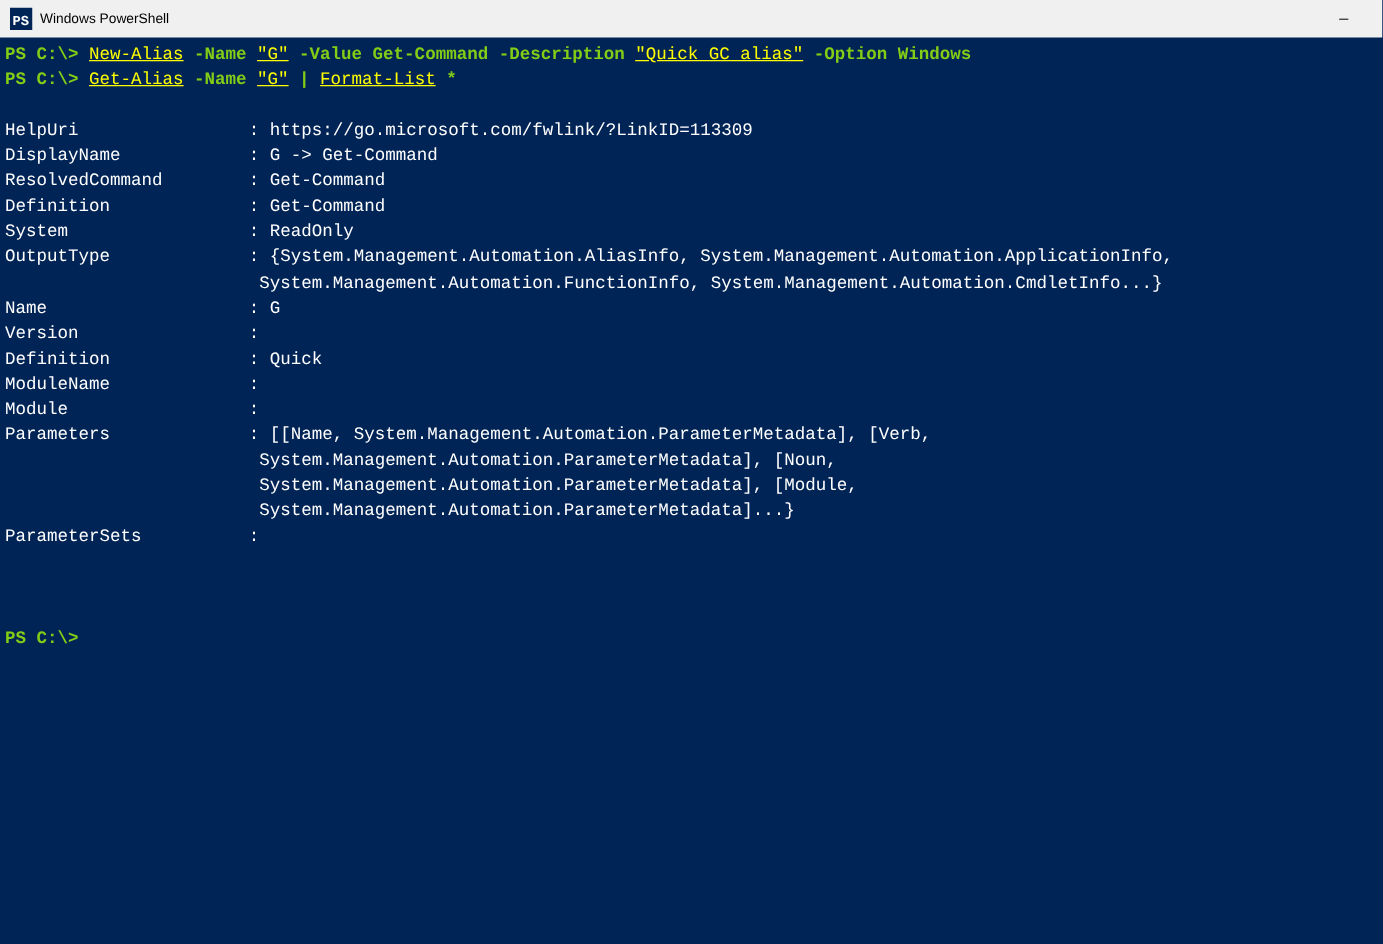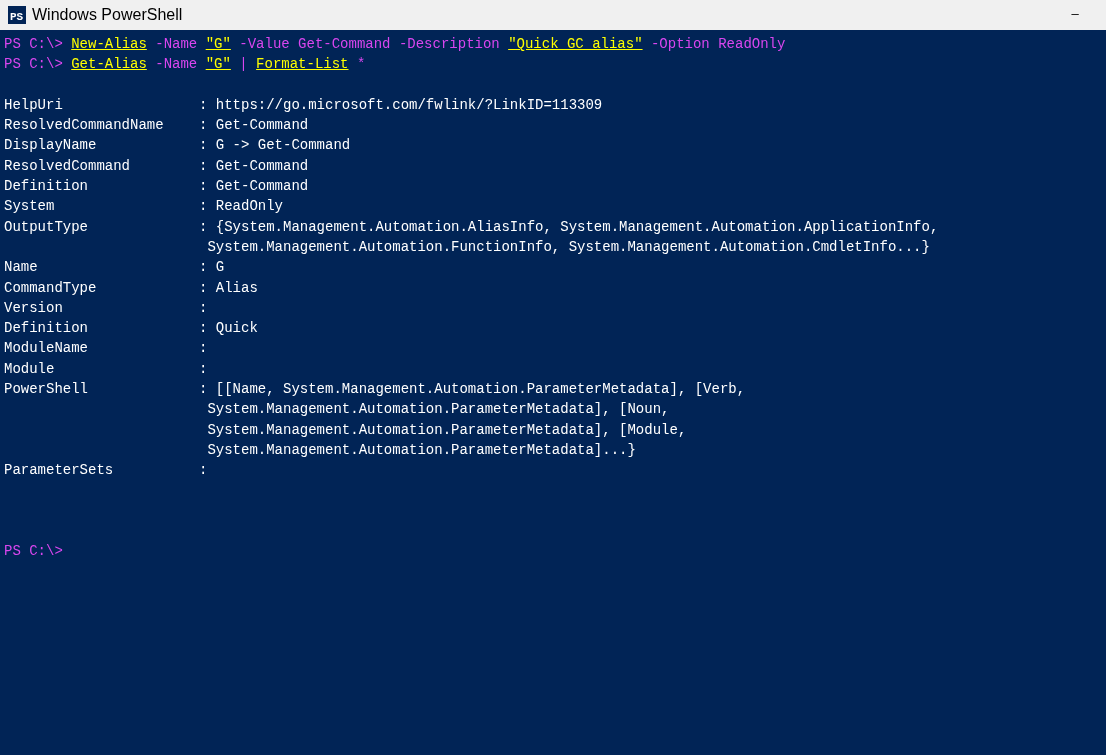--- a/index.html
+++ b/index.html
@@ -32,21 +32,21 @@
     .title-bar-icon {
       width: 18px;
       height: 18px;
       display: flex;
       align-items: center;
       justify-content: center;
     }
 
     .title-bar-title {
       font-family: 'Segoe UI', Arial, sans-serif;
-      font-size: 16px;
+      font-size: 11px;
       color: #000;
     }
 
     .title-bar-controls {
       display: flex;
       gap: 2px;
     }
 
     .title-bar-btn {
       width: 46px;
@@ -62,21 +62,21 @@
     .line { display: block; }
 
     .cmd-block {
       font-family: 'Courier New', Courier, monospace;
       font-size: 14px;
       line-height: 1.45;
       padding: 4px 4px 0 4px;
     }
 
     span.yellow { color: #ffff00; text-decoration: underline; }
-    span.white { color: #d946ef; }
+    span.white { color: #84cc16; font-weight: bold; }
   </style>
 </head>
 <body>
 
 <div class="title-bar">
   <div class="title-bar-left">
     <div class="title-bar-icon">
       <svg width="18" height="18" viewBox="0 0 18 18">
         <rect x="0" y="0" width="18" height="18" fill="#012456"></rect>
         <text x="2" y="14" font-family="Courier New" font-size="11" fill="white" font-weight="bold">PS</text>
@@ -85,45 +85,43 @@
     <span class="title-bar-title">Windows PowerShell</span>
   </div>
   <div class="title-bar-controls">
     <div class="title-bar-btn">—</div>
   </div>
 </div>
 
 <div class="cmd-block">
 
   <div class="line">
-    <span class="white">PS C:\&gt; </span><span class="yellow">New-Alias</span><span class="white"> -Name </span><span class="yellow">"G"</span><span class="white"> -Value </span><span class="white">Get-Command</span><span class="white"> -Description </span><span class="yellow">"Quick GC alias"</span><span class="white"> -Option </span><span class="white">ReadOnly</span>
+    <span class="white">PS C:\&gt; </span><span class="yellow">New-Alias</span><span class="white"> -Name </span><span class="yellow">"G"</span><span class="white"> -Value </span><span class="white">Get-Command</span><span class="white"> -Description </span><span class="yellow">"Quick GC alias"</span><span class="white"> -Option </span><span class="white">Windows</span>
   </div>
 
   <div class="line">
     <span class="white">PS C:\&gt; </span><span class="yellow">Get-Alias</span><span class="white"> -Name </span><span class="yellow">"G"</span><span class="white"> | </span><span class="yellow">Format-List</span><span class="white"> *</span>
   </div>
 
   <div class="line">&nbsp;</div>
 
   <div>
     <div class="line"><span style="display:inline-block;width:195px">HelpUri              </span><span>: https://go.microsoft.com/fwlink/?LinkID=113309</span></div>
-    <div class="line"><span style="display:inline-block;width:195px">ResolvedCommandName  </span><span>: Get-Command</span></div>
     <div class="line"><span style="display:inline-block;width:195px">DisplayName          </span><span>: G -&gt; Get-Command</span></div>
     <div class="line"><span style="display:inline-block;width:195px">ResolvedCommand      </span><span>: Get-Command</span></div>
     <div class="line"><span style="display:inline-block;width:195px">Definition           </span><span>: Get-Command</span></div>
     <div class="line"><span style="display:inline-block;width:195px">System              </span><span>: ReadOnly</span></div>
     <div class="line"><span style="display:inline-block;width:195px">OutputType           </span><span>: {System.Management.Automation.AliasInfo, System.Management.Automation.ApplicationInfo,</span></div>
     <div class="line"><span style="display:inline-block;width:195px">                     </span><span>  System.Management.Automation.FunctionInfo, System.Management.Automation.CmdletInfo...}</span></div>
     <div class="line"><span style="display:inline-block;width:195px">Name                 </span><span>: G</span></div>
-    <div class="line"><span style="display:inline-block;width:195px">CommandType          </span><span>: Alias</span></div>
     <div class="line"><span style="display:inline-block;width:195px">Version              </span><span>: </span></div>
     <div class="line"><span style="display:inline-block;width:195px">Definition           </span><span>: Quick</span></div>
     <div class="line"><span style="display:inline-block;width:195px">ModuleName           </span><span>: </span></div>
     <div class="line"><span style="display:inline-block;width:195px">Module               </span><span>: </span></div>
-    <div class="line"><span style="display:inline-block;width:195px">PowerShell           </span><span>: [[Name, System.Management.Automation.ParameterMetadata], [Verb,</span></div>
+    <div class="line"><span style="display:inline-block;width:195px">Parameters           </span><span>: [[Name, System.Management.Automation.ParameterMetadata], [Verb,</span></div>
     <div class="line"><span style="display:inline-block;width:195px">                     </span><span>  System.Management.Automation.ParameterMetadata], [Noun,</span></div>
     <div class="line"><span style="display:inline-block;width:195px">                     </span><span>  System.Management.Automation.ParameterMetadata], [Module,</span></div>
     <div class="line"><span style="display:inline-block;width:195px">                     </span><span>  System.Management.Automation.ParameterMetadata]...}</span></div>
     <div class="line"><span style="display:inline-block;width:195px">ParameterSets        </span><span>: </span></div>
   </div>
 
   <div class="line">&nbsp;</div>
   <div class="line">&nbsp;</div>
   <div class="line">&nbsp;</div>
 

